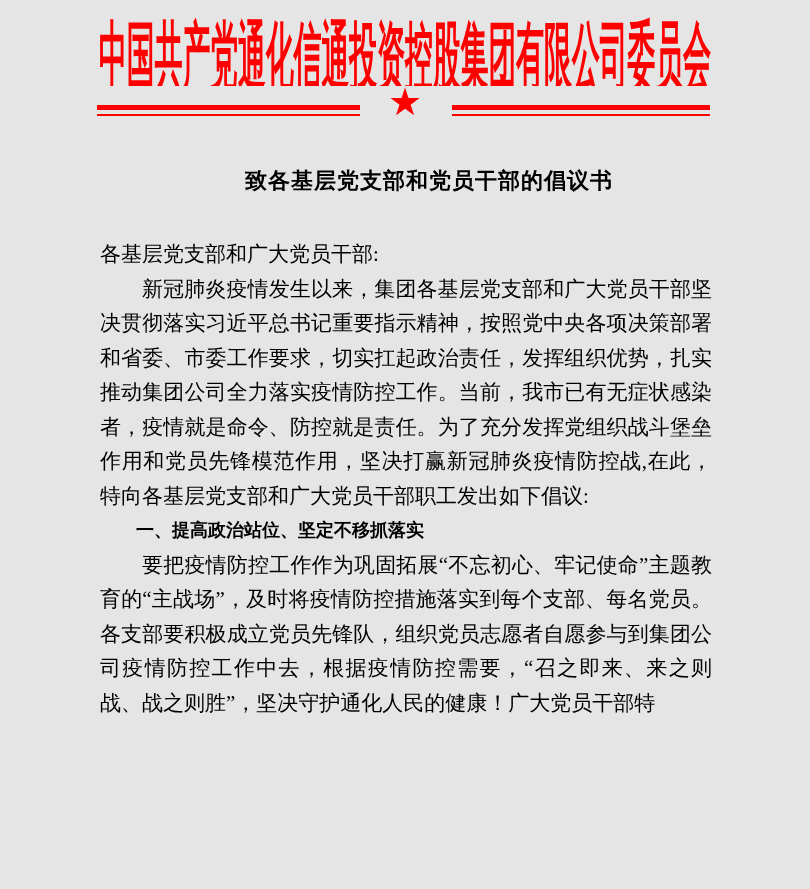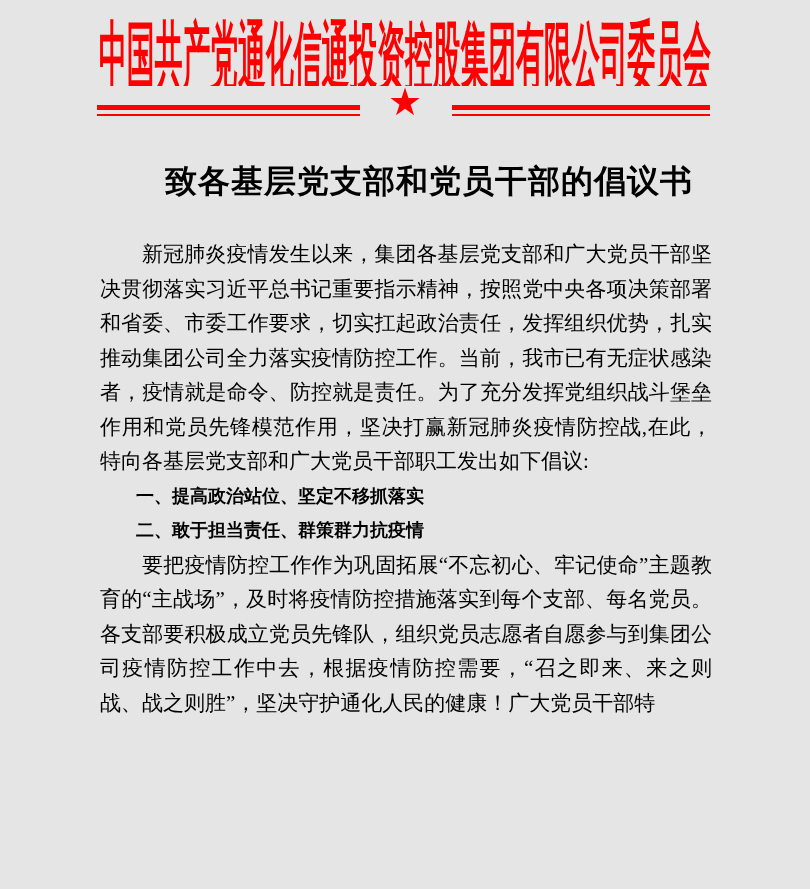--- a/index.html
+++ b/index.html
@@ -26,21 +26,21 @@
     position: absolute; left: 50%; top: -8px;
     transform: translateX(-50%);
     color: #ff0000;
     font-size: 38px; line-height: 38px;
     font-family: "DejaVu Sans", sans-serif;
   }
   
   .doc-title {
     margin-top: 43px;
     text-align: center;
-    font-size: 32px;
+    font-size: 22px;
     line-height: 42px;
     font-weight: bold;
     letter-spacing: 1px;
     font-family: "Liberation Serif", "DejaVu Serif", serif;
     padding-left: 48px;
   }
   
   .body {
     margin: 35px 98px 0 100px;
     width: 612px;
@@ -77,19 +77,19 @@
     <div class="star">★</div>
     <div class="rule rule-right">
       <div class="thick"></div>
       <div class="thin"></div>
     </div>
   </div>
 
   <h1 class="doc-title">致各基层党支部和党员干部的倡议书</h1>
 
   <div class="body">
+    <div class="salutation">各基层党支部和广大党员干部:</div>
     <div class="para">新冠肺炎疫情发生以来，集团各基层党支部和广大党员干部坚决贯彻落实习近平总书记重要指示精神，按照党中央各项决策部署和省委、市委工作要求，切实扛起政治责任，发挥组织优势，扎实推动集团公司全力落实疫情防控工作。当前，我市已有无症状感染者，疫情就是命令、防控就是责任。为了充分发挥党组织战斗堡垒作用和党员先锋模范作用，坚决打赢新冠肺炎疫情防控战,在此，特向各基层党支部和广大党员干部职工发出如下倡议:</div>
     <div class="heading">一、提高政治站位、坚定不移抓落实</div>
-    <div class="heading">二、敢于担当责任、群策群力抗疫情</div>
     <div class="para">要把疫情防控工作作为巩固拓展“不忘初心、牢记使命”主题教育的“主战场”，及时将疫情防控措施落实到每个支部、每名党员。各支部要积极成立党员先锋队，组织党员志愿者自愿参与到集团公司疫情防控工作中去，根据疫情防控需要，“召之即来、来之则战、战之则胜”，坚决守护通化人民的健康！广大党员干部特</div>
   </div>
 
 </div>
 
 </body></html>

